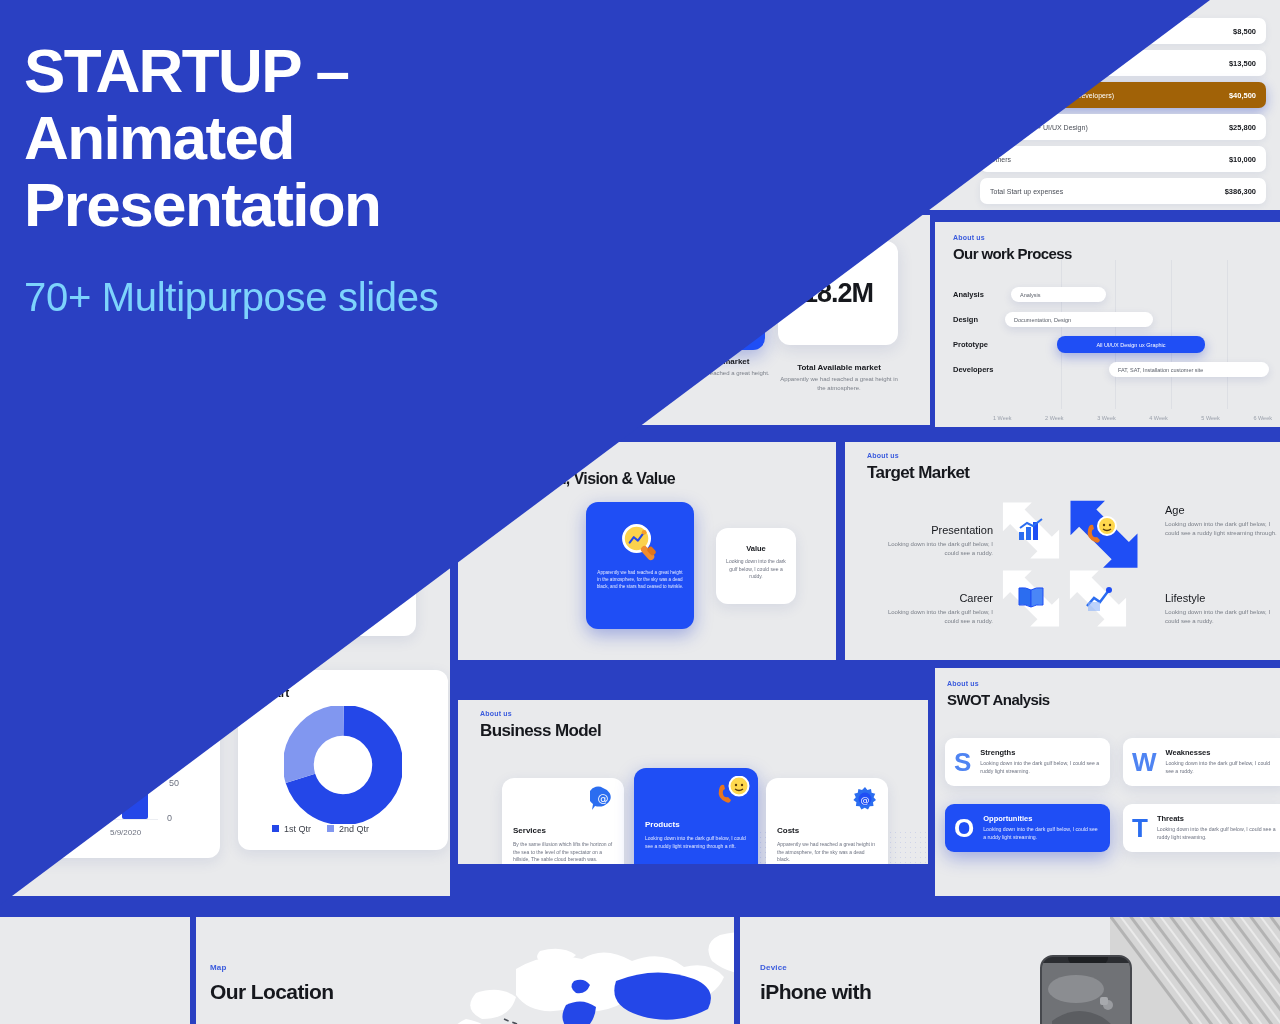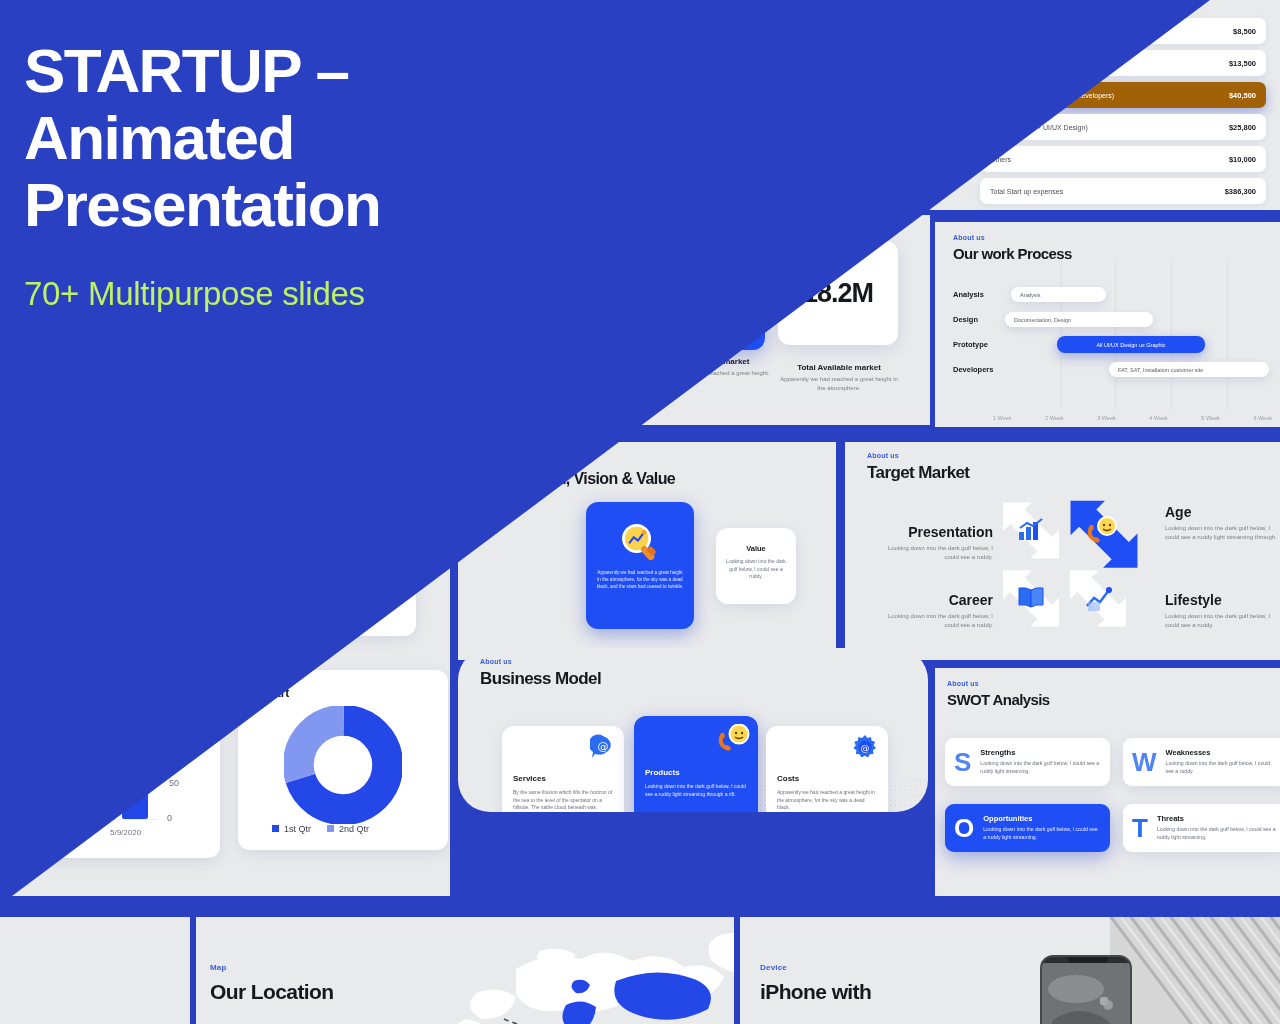--- a/index.html
+++ b/index.html
@@ -40,21 +40,21 @@
     clip-path: polygon(0 0, 1210px 0, 0 905px);
     z-index: 40;
     pointer-events: none;
   }
   #hero-text { position: absolute; left: 24px; top: 38px; z-index: 41; }
   #hero-text h1 {
     color: #fff; font-size: 62px; line-height: 1.08; font-weight: 800;
     letter-spacing: -1.6px; white-space: pre-line;
   }
   #hero-text .sub {
-    color: #bef264; font-size: 33px; margin-top: 36px; font-weight: 400; letter-spacing: -0.3px;
+    color: #7dd3fc; font-size: 40px; margin-top: 36px; font-weight: 400; letter-spacing: -0.3px;
   }
 
   
   #p-expenses { left: 640px; top: 0px; width: 640px; height: 210px; background:#e9eaec; }
   .exp-col { position: absolute; }
   .exp-row {
     height: 26px; border-radius: 7px; background:#fff;
     display: flex; align-items: center; justify-content: space-between;
     padding: 0 10px; margin-bottom: 2px;
     box-shadow: 0 2px 7px rgba(40,60,140,.08);
@@ -92,26 +92,26 @@
   .gantt-axis span { font-size: 5.5px; color:#9aa0ab; }
   .gantt-grid { position:absolute; top:38px; bottom:18px; width:1px; background:#dddfe4; }
 
   
   #p-mvv { left: 458px; top: 442px; width: 378px; height: 218px; }
   .mvv-card { position:absolute; border-radius: 12px; padding: 10px; text-align:center; }
 
   
   #p-target { left: 845px; top: 442px; width: 435px; height: 218px; }
   .tm-txt { position:absolute; width: 112px; }
-  .tm-txt b { font-size: 14px; color:#16181d; font-weight:700; display:block; }
+  .tm-txt b { font-size: 11px; color:#16181d; font-weight:400; display:block; }
   .tm-txt span { font-size: 6px; color:#7a7f88; line-height:1.55; display:block; margin-top:4px; }
   .arrow { position:absolute; width: 62px; height: 62px; }
 
   
-  #p-biz { left: 458px; top: 648px; width: 470px; height: 164px; border-radius: 32px; }
+  #p-biz { left: 458px; top: 700px; width: 470px; height: 164px; }
   .bm-card { position:absolute; width: 122px; height: 112px; border-radius: 12px; padding: 12px 11px; }
   .bm-card.tall { width: 124px; height: 128px; }
 
   
   #p-swot { left: 935px; top: 668px; width: 345px; height: 228px; }
   .swot-card {
     position:absolute; width: 165px; height: 48px; border-radius: 9px;
     display:flex; align-items:center; padding: 0 9px; gap: 9px;
   }
   .swot-letter { font-size: 26px; font-weight: 800; line-height:1; }

